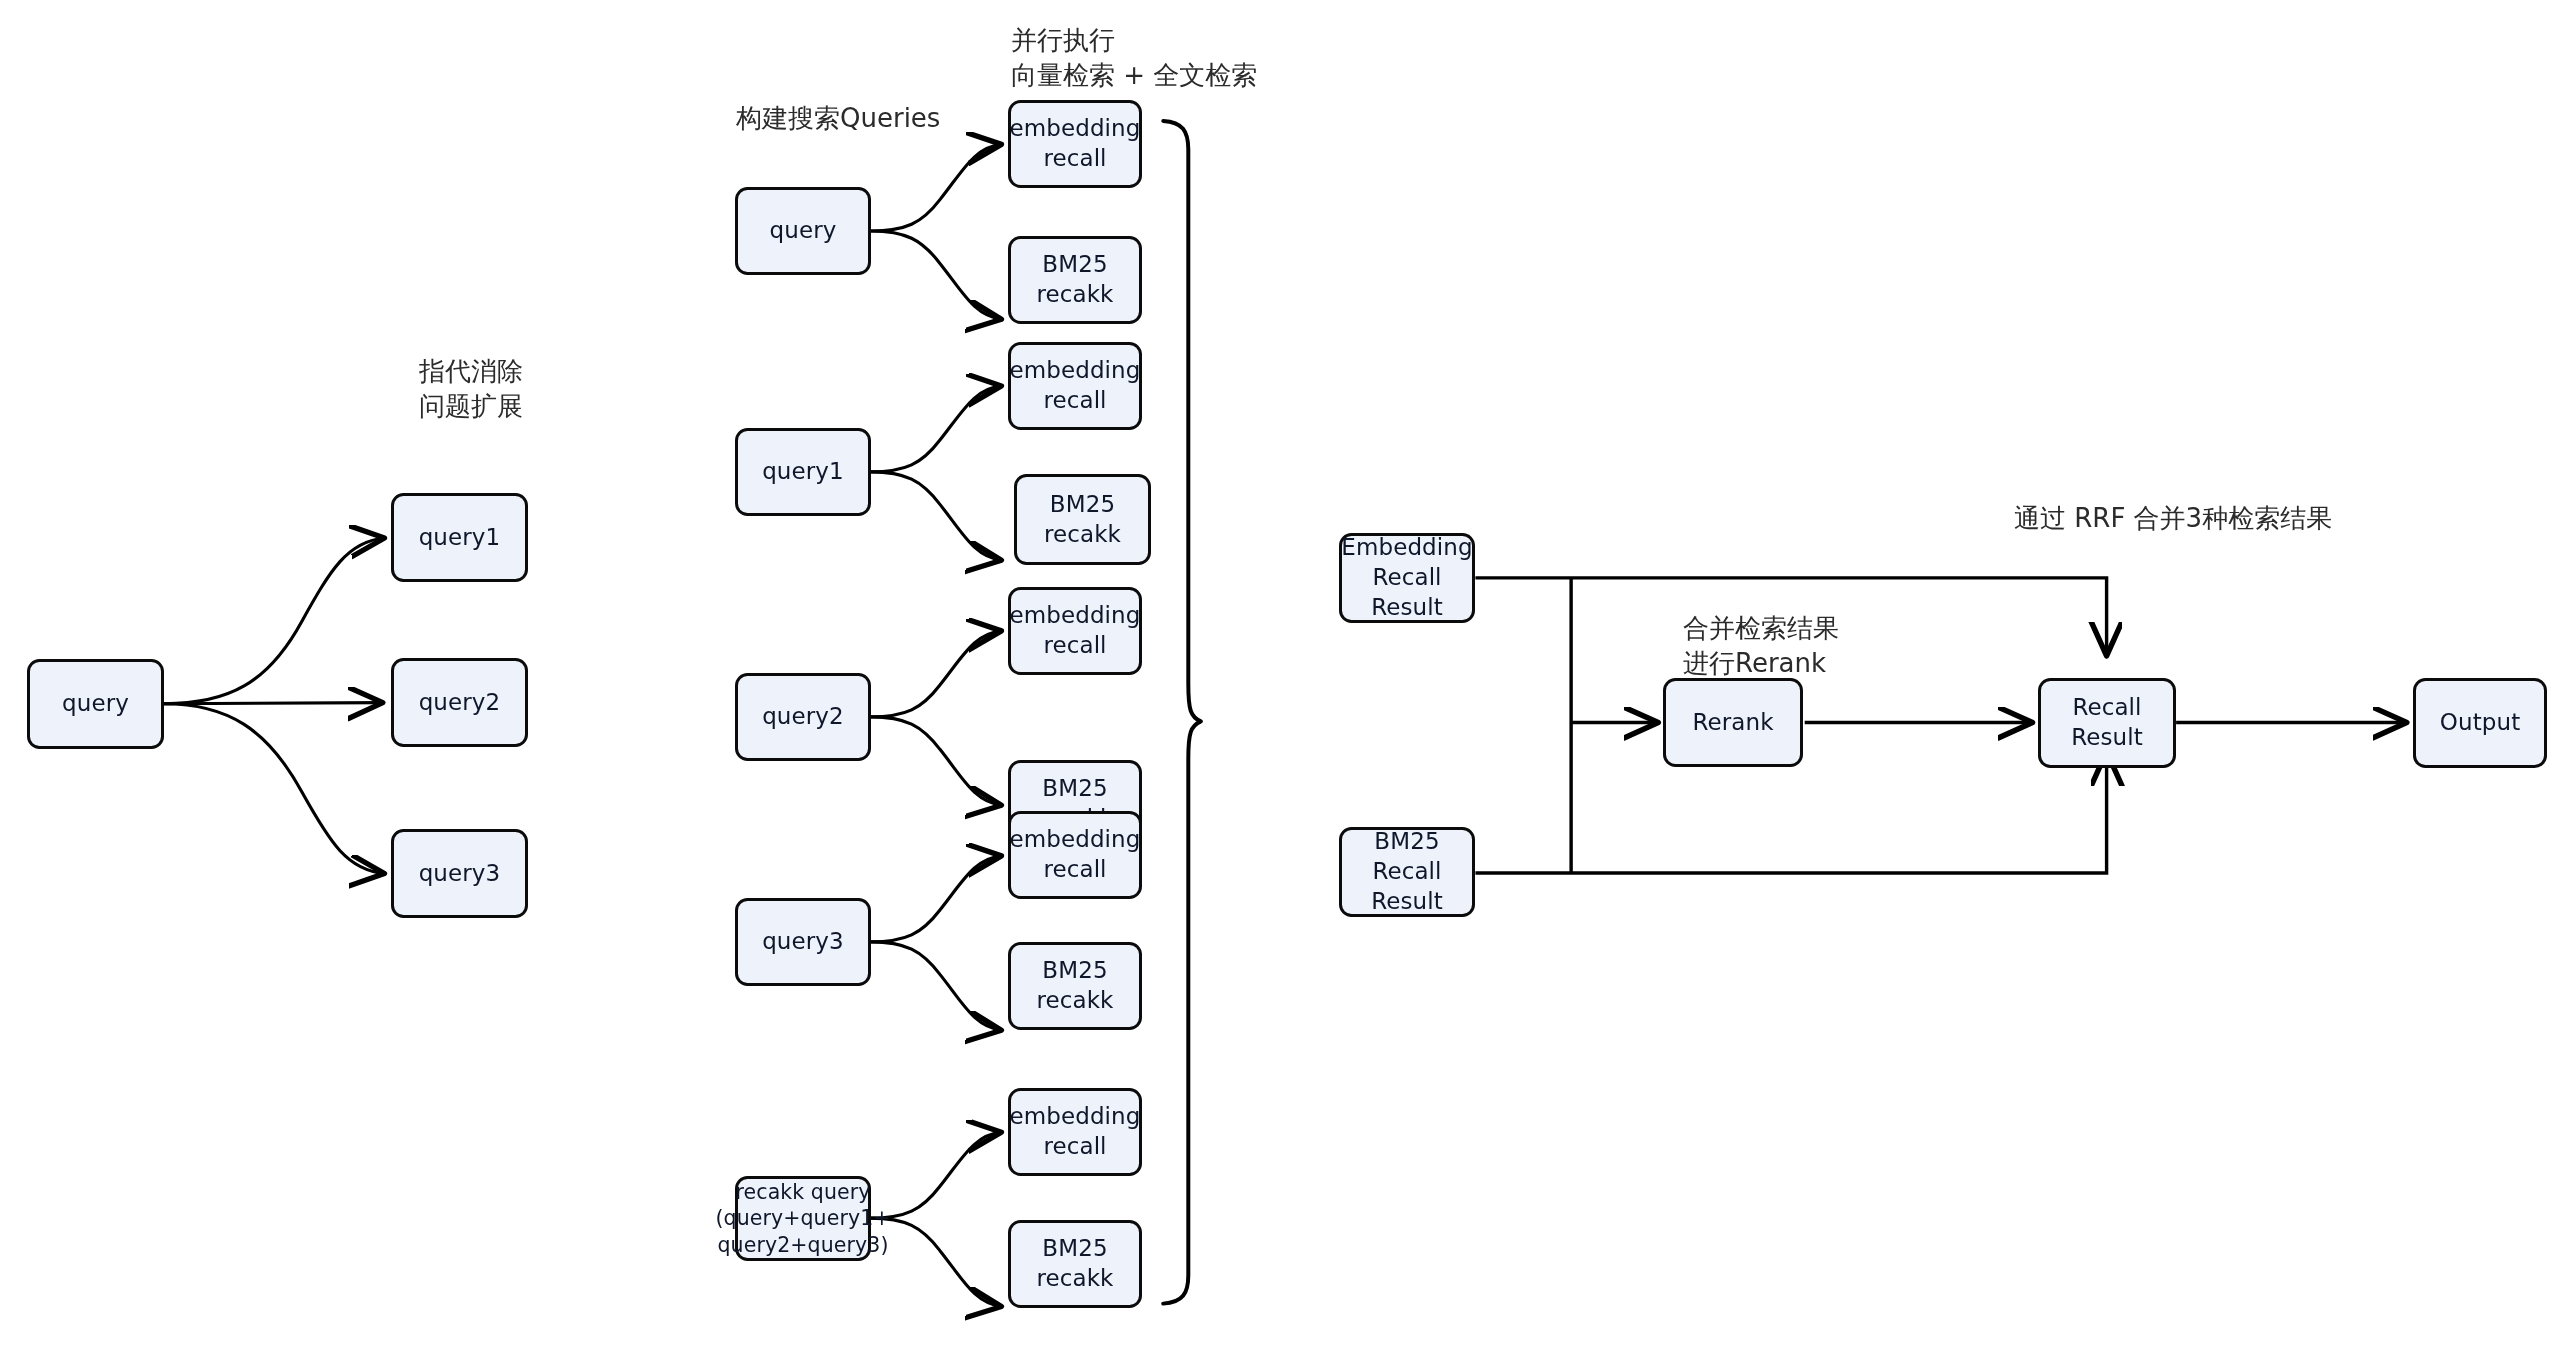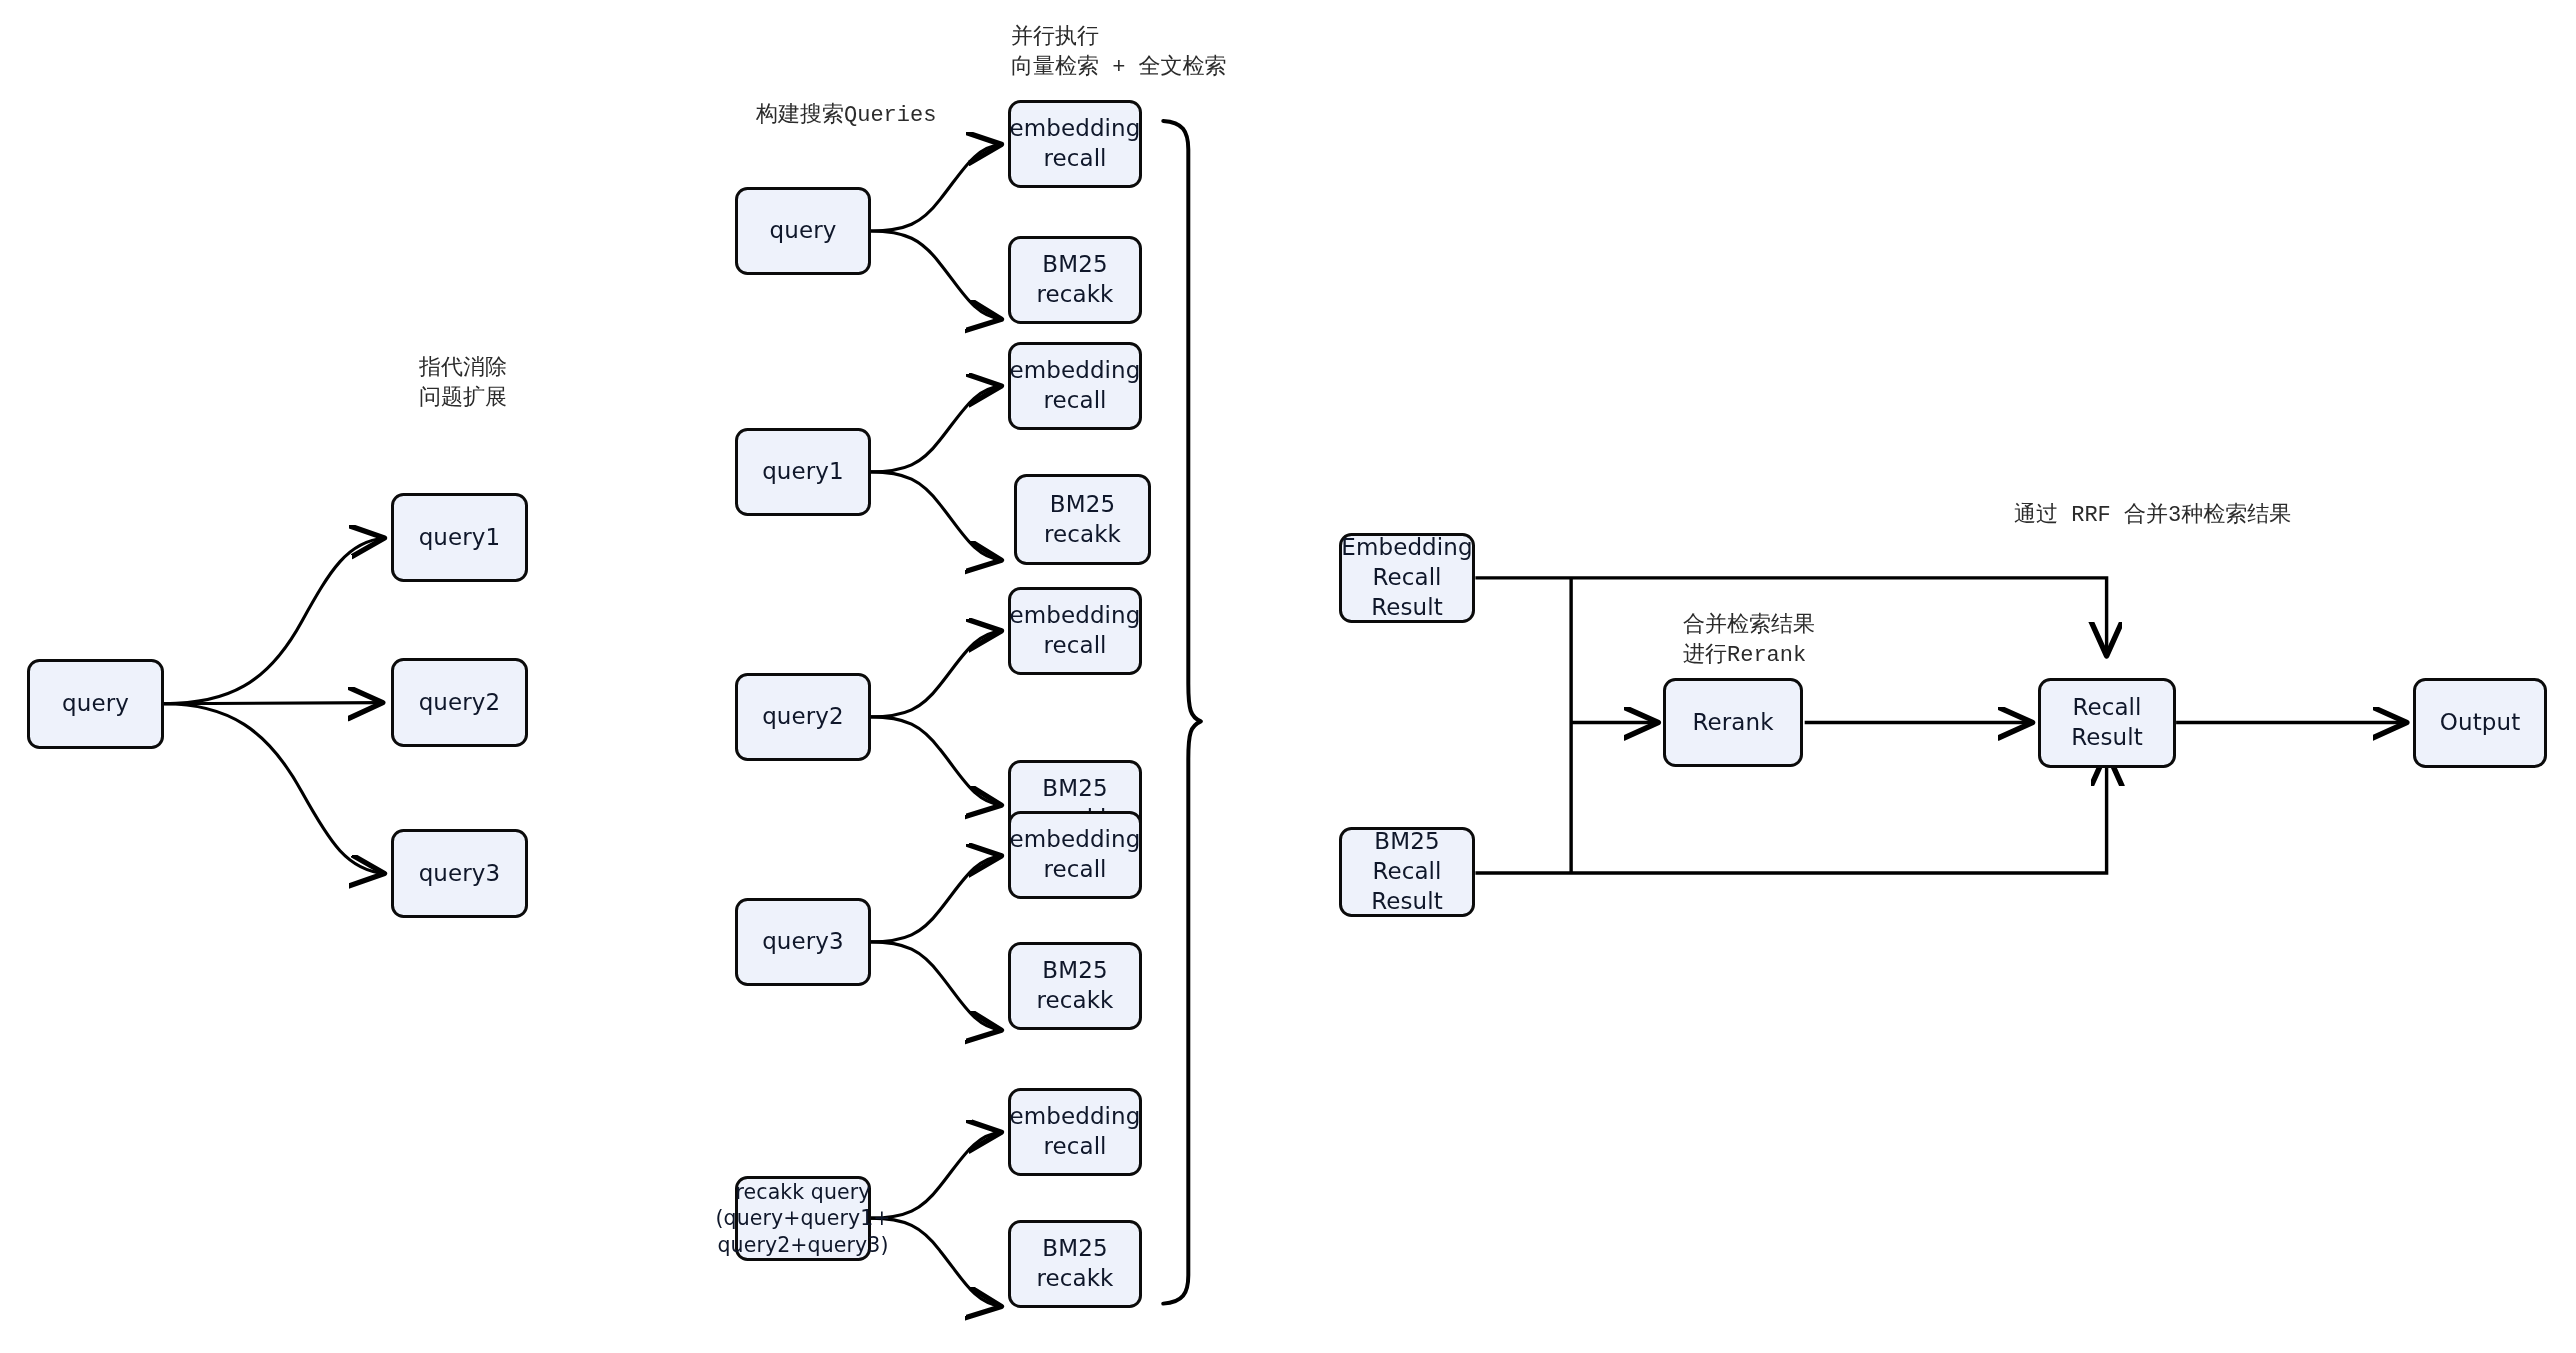--- a/index.html
+++ b/index.html
@@ -3,21 +3,21 @@
 <meta charset="utf-8">
 <style>
   html,body{margin:0;padding:0;background:#ffffff;}
   body{width:2576px;height:1354px;position:relative;overflow:hidden;
        font-family:"DejaVu Sans","Liberation Sans",sans-serif;}
   #stage{position:absolute;left:0;top:0;width:2576px;height:1354px;}
   svg.edges{position:absolute;left:0;top:0;width:2576px;height:1354px;overflow:visible;}
   .node{position:absolute;box-sizing:border-box;background:#eef2fb;border:3.4px solid #0b0b0b;
         border-radius:12.5px;display:flex;align-items:center;justify-content:center;text-align:center;
         color:#0f172a;line-height:1.30;white-space:pre-line;font-size:23px;letter-spacing:0.1px;}
-  .note{position:absolute;color:#2b2b2b;font-size:22px;line-height:1.36;white-space:pre-line;font-family:Liberation Mono, monospace;}
+  .note{position:absolute;color:#2b2b2b;font-size:26px;line-height:1.36;white-space:pre-line;}
 </style>
 </head>
 <body>
 
 <div id="stage">
 
   <svg class="edges" viewBox="0 0 4522 2376">
     <defs>
       <marker id="ah" markerWidth="14" markerHeight="14" refX="11" refY="5" orient="auto" markerUnits="strokeWidth">
         <path d="M0,0 L11,5 L0,10" fill="none" stroke="#000" stroke-width="1.7" stroke-linecap="round" stroke-linejoin="round"></path>
@@ -62,21 +62,21 @@
       <path d="M2758,1268 L2908,1268" marker-end="url(#ahs)"></path>
 
       <path d="M3168,1268 L3565,1268" marker-end="url(#ahs)"></path>
 
       <path d="M3820,1268 L4222,1268" marker-end="url(#ahs)"></path>
     </g>
   </svg>
 
   <div class="note" style="left:419px;top:354px;">指代消除
 问题扩展</div>
-  <div class="note" style="left:736px;top:101px;margin-left:20px;">构建搜索Queries</div>
+  <div class="note" style="left:736px;top:101px;">构建搜索Queries</div>
   <div class="note" style="left:1011px;top:23px;">并行执行
 向量检索 + 全文检索</div>
   <div class="note" style="left:1683px;top:611px;">合并检索结果
 进行Rerank</div>
   <div class="note" style="left:2014px;top:501px;">通过 RRF 合并3种检索结果</div>
 
   <div class="node" style="left:27px;top:659px;width:137px;height:90px;">query</div>
   <div class="node" style="left:391px;top:493px;width:137px;height:89px;">query1</div>
   <div class="node" style="left:391px;top:658px;width:137px;height:89px;">query2</div>
   <div class="node" style="left:391px;top:829px;width:137px;height:89px;">query3</div>

